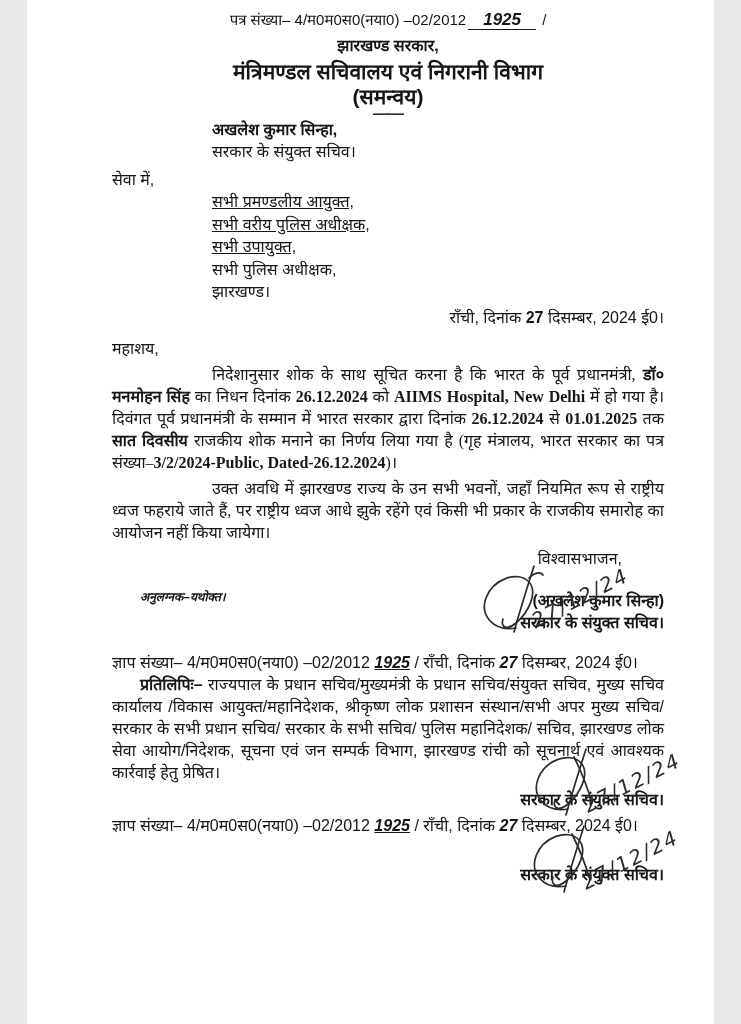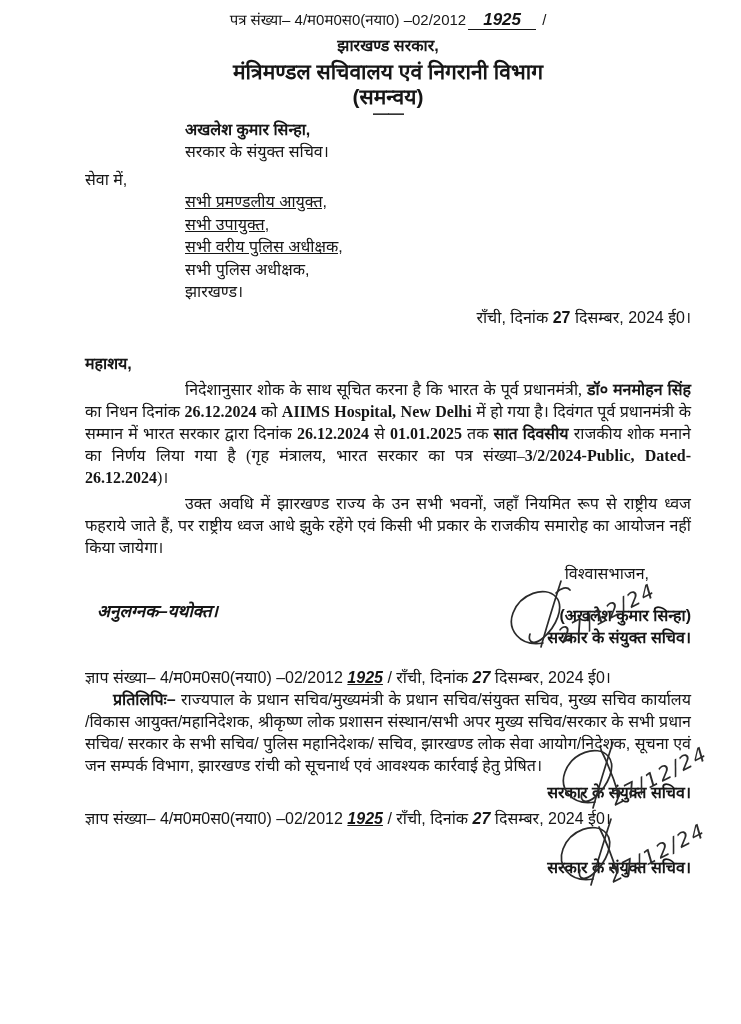--- a/index.html
+++ b/index.html
@@ -1,17 +1,17 @@
 <!DOCTYPE html>
 <html><head>
 <meta charset="utf-8">
 <style>
   html,body{margin:0;padding:0;background:#e8e8e8;}
   .page{
-    width:741px;height:1024px;margin:0 auto;background:#ffffff;color:#161616;
+    width:687px;height:1024px;margin:0 auto;background:#ffffff;color:#161616;
     font-family:"Liberation Sans","DejaVu Sans",sans-serif;
     font-size:16px;line-height:22px;
     box-sizing:border-box;padding:10px 50px 0 85px;
     position:relative;overflow:hidden;
   }
   .b{font-weight:700;}
   .i{font-style:italic;}
   .u{text-decoration:underline;}
 
   
@@ -27,28 +27,28 @@
   .indent{margin-left:100px;}
   .from-name{font-weight:700;}
   .recipient{margin-left:100px;font-weight:400;line-height:22.5px;}
   .dateline{text-align:right;margin-top:3px;}
 
   
   .subject-row{display:flex;margin-top:5px;}
   .subject-label{width:100px;flex:none;font-weight:700;}
   .subject-text{flex:1;font-weight:700;text-align:justify;}
 
-  .salutation{margin-top:24px;font-weight:bold;}
+  .salutation{margin-top:9px;}
   .para{ text-align:justify;text-indent:100px;margin-top:4px;font-family:Liberation Serif, serif;}
   .copy-para{text-align:justify;text-indent:28px;}
 
   
   .closing{position:relative;margin-top:4px;height:100px;}
   .valediction{text-align:right;padding-right:42px;}
-  .annexure{position:absolute;left:12px;top:38px;font-weight:700;font-style:italic;font-size:17px;}
+  .annexure{position:absolute;left:28px;top:38px;font-weight:700;font-style:italic;font-size:12px;}
   .close-name{text-align:right;font-weight:700;margin-top:20px;}
   .close-desig{text-align:right;font-weight:700;}
 
   
   .memo{position:relative;margin-top:4px;}
   .memo-line{margin-top:4px;}
   .memo-desig{text-align:right;font-weight:700;margin-top:5px;}
   .memo2-desig{text-align:right;font-weight:700;margin-top:27px;}
 
   
@@ -70,22 +70,22 @@
   <div class="govt-line">झारखण्ड सरकार,</div>
   <div class="dept-line">मंत्रिमण्डल सचिवालय एवं निगरानी विभाग</div>
   <div class="sect-line">(समन्वय)</div>
   <div class="divider">——</div>
 
   <div class="indent from-name">अखलेश कुमार सिन्हा,</div>
   <div class="indent">सरकार के संयुक्त सचिव।</div>
 
   <div class="lbl">सेवा में,</div>
   <div class="recipient u">सभी प्रमण्डलीय आयुक्त,</div>
+  <div class="recipient u">सभी वरीय पुलिस अधीक्षक,</div>
   <div class="recipient u">सभी उपायुक्त,</div>
-  <div class="recipient u">सभी वरीय पुलिस अधीक्षक,</div>
   <div class="recipient">सभी पुलिस अधीक्षक,</div>
   <div class="recipient">झारखण्ड।</div>
 
   <div class="dateline"><span>राँची, दिनांक    </span><span class="b">27</span><span>  दिसम्बर, 2024 ई0।</span></div>
 
 
   <div class="salutation">महाशय,</div>
   <div class="para"><span>निदेशानुसार शोक के साथ सूचित करना है कि भारत के पूर्व प्रधानमंत्री, </span><span class="b">डॉ० मनमोहन सिंह</span><span> का निधन दिनांक </span><span class="b">26.12.2024</span><span> को </span><span class="b">AIIMS Hospital, New Delhi</span><span> में हो गया है। दिवंगत पूर्व प्रधानमंत्री के सम्मान में भारत सरकार द्वारा दिनांक </span><span class="b">26.12.2024</span><span> से </span><span class="b">01.01.2025</span><span> तक </span><span class="b">सात दिवसीय</span><span> राजकीय शोक मनाने का निर्णय लिया गया है (गृह मंत्रालय, भारत सरकार का पत्र संख्या–</span><span class="b">3/2/2024-Public, Dated-26.12.2024</span><span>)।</span></div>
   <div class="para">उक्त अवधि में झारखण्ड राज्य के उन सभी भवनों, जहाँ नियमित रूप से राष्ट्रीय ध्वज फहराये जाते हैं, पर राष्ट्रीय ध्वज आधे झुके रहेंगे एवं किसी भी प्रकार के राजकीय समारोह का आयोजन नहीं किया जायेगा।</div>
 

